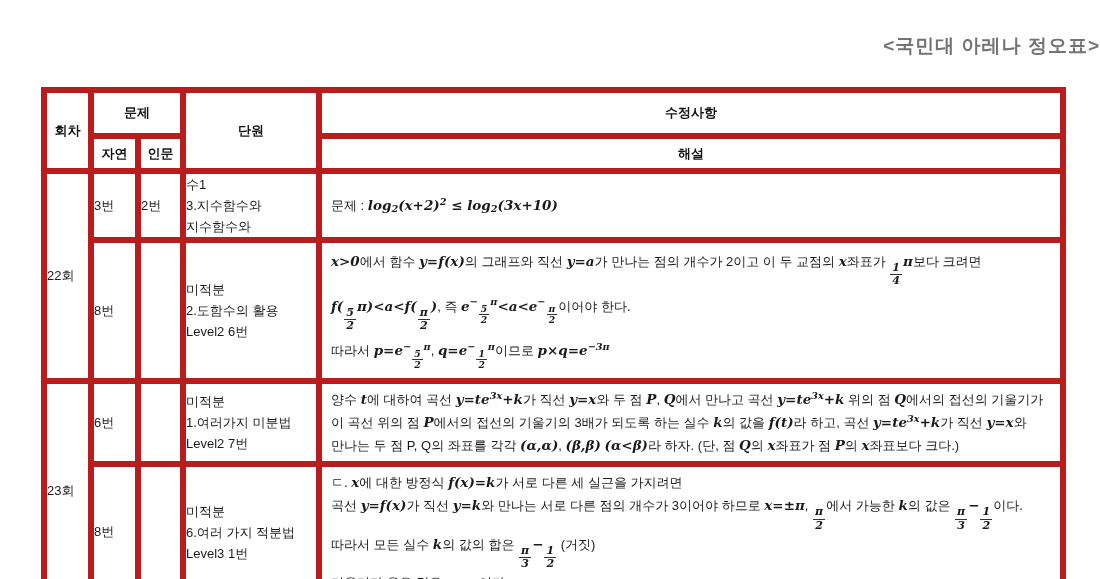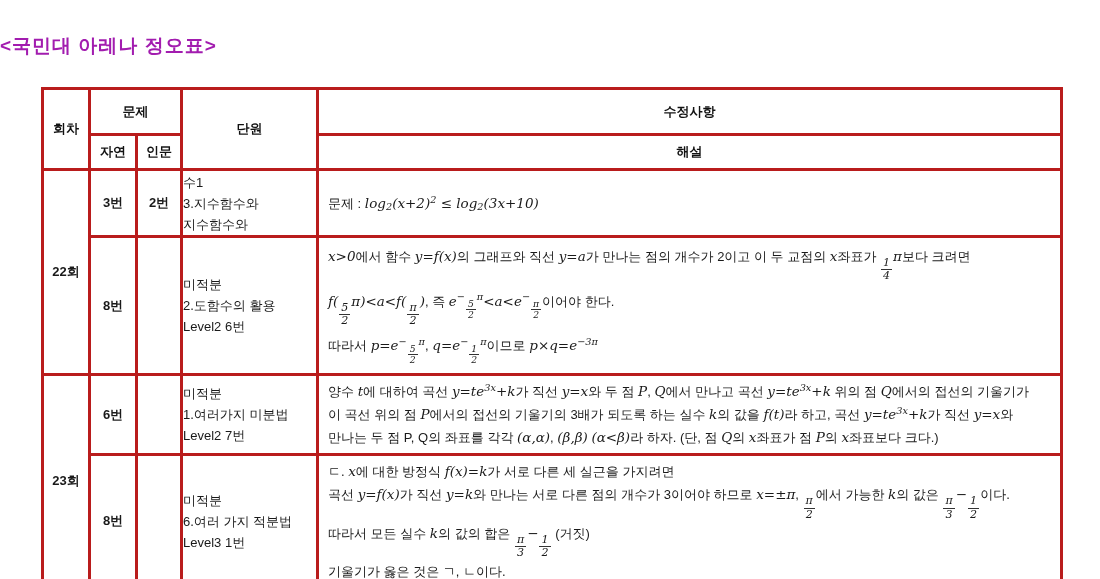--- a/index.html
+++ b/index.html
@@ -1,33 +1,33 @@
 <!DOCTYPE html>
 <html><head>
 <meta charset="utf-8">
 <style>
   html,body{margin:0;padding:0;background:#ffffff;}
   body{width:1100px;height:579px;position:relative;overflow:hidden;
        font-family:"Liberation Sans","DejaVu Sans",sans-serif;color:#1a1a1a;}
-  .page-title{position:absolute;top:33px;left:0;width:100%;text-align:left;
-       font-size:19px;font-weight:bold;letter-spacing:1px;color:#a21caf;}
+  .page-title{position:absolute;top:33px;left:0;width:100%;text-align:right;
+       font-size:19px;font-weight:bold;letter-spacing:1px;color:#737373;}
   table.errata{position:absolute;left:41px;top:87px;width:1019px;
        border-collapse:collapse;table-layout:fixed;}
-  table.errata td,table.errata th{border:3px solid #b91c1c;padding:0;
+  table.errata td,table.errata th{border:6px solid #b91c1c;padding:0;
        font-size:13px;vertical-align:middle;overflow:hidden;}
   th{font-weight:bold;text-align:center;background:#ffffff;color:#111;}
-  td.center{text-align:center;font-weight:bold;}
+  td.center{text-align:left;}
   .unit-cell div{text-align:left;line-height:21px;}
   td.exp{vertical-align:middle;}
   .exp-inner{display:flex;flex-direction:column;justify-content:center;
        min-height:100%;padding:4px 6px 4px 9px;box-sizing:border-box;}
   .exp-line{line-height:20px;padding:1px 0;}
   .roomy .exp-line{padding:4px 0;}
   .math{font-family:"DejaVu Serif","Liberation Serif",serif;font-style:italic;
-       font-size:13.5px;white-space:nowrap;}
+       font-size:13.5px;white-space:nowrap;font-weight:bold;}
   .math sup{font-size:0.72em;line-height:0;vertical-align:0.55em;}
   .math sub{font-size:0.72em;line-height:0;vertical-align:-0.25em;}
   .frac{display:inline-flex;flex-direction:column;align-items:center;
        vertical-align:-0.45em;font-size:0.82em;line-height:1.12;margin:0 1px;}
   .frac .ft{border-bottom:1px solid #333;padding:0 2px;}
   .frac .fb{padding:0 2px;}
   sup .frac{font-size:0.95em;vertical-align:-0.7em;}
 </style>
 </head>
 <body>

